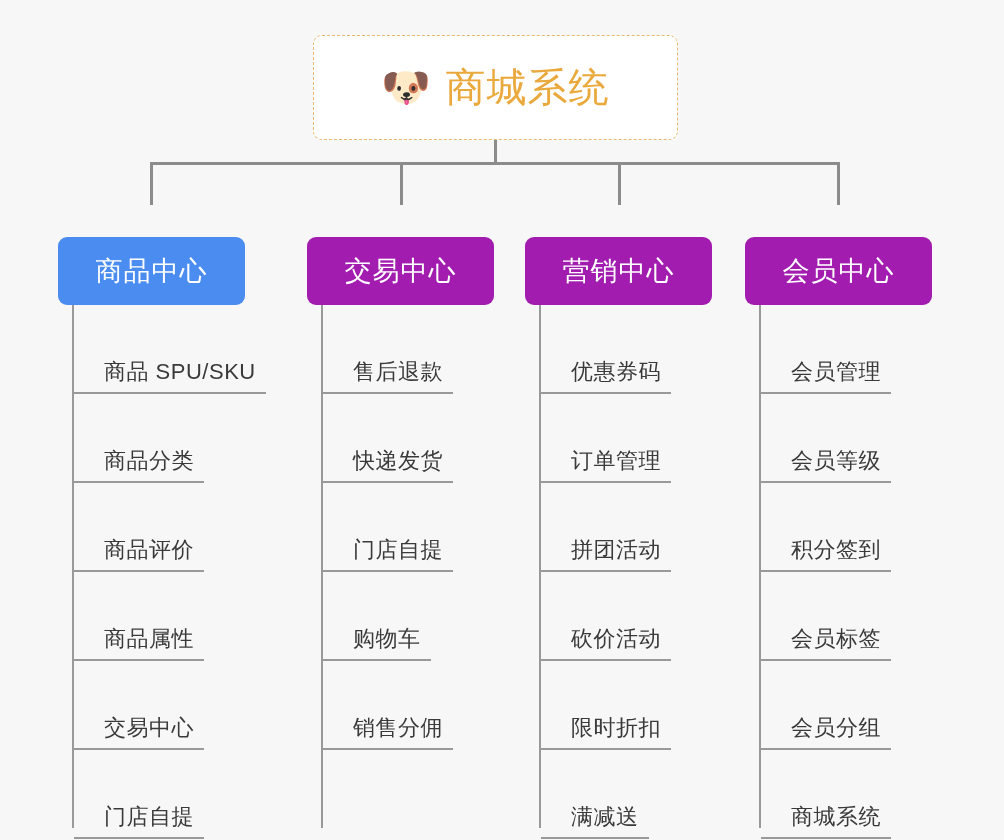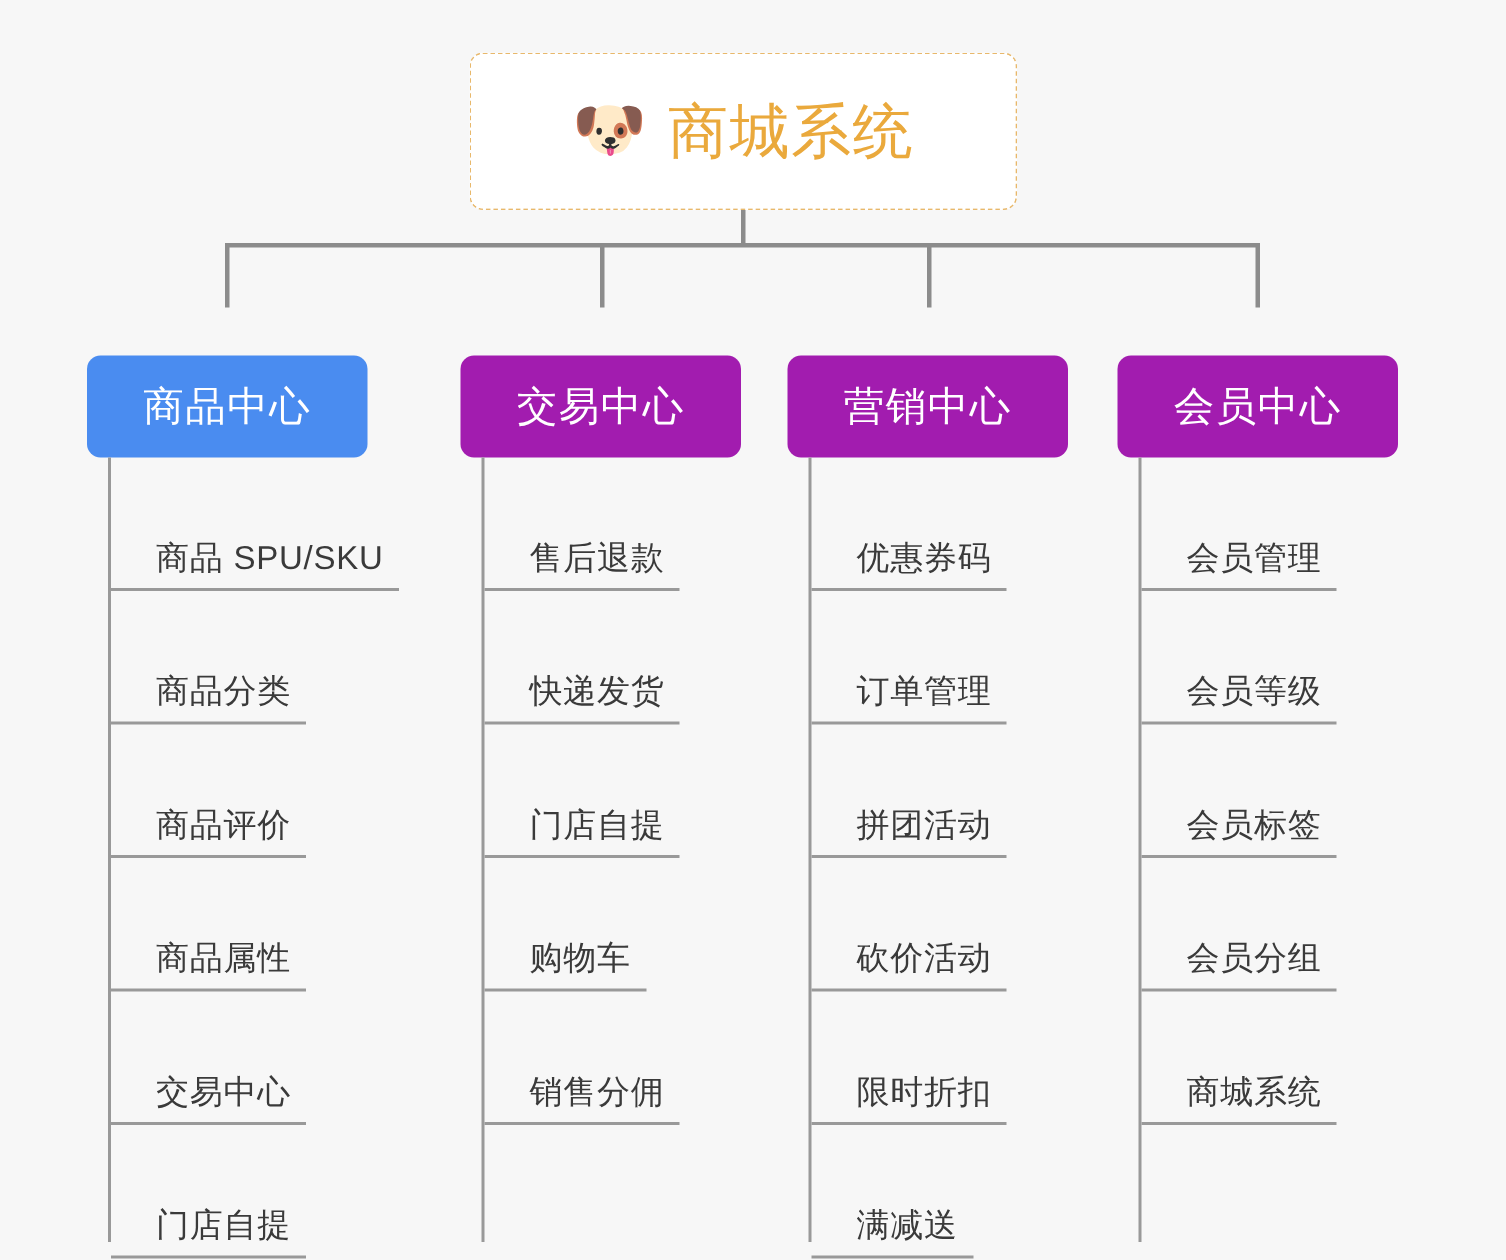--- a/index.html
+++ b/index.html
@@ -208,20 +208,23 @@
       <div class="col-header" style="background: #a21caf;">会员中心</div>
       <div class="col-body">
         <div class="trunk" style="height: 523px;"></div>
         <div class="leaf">
           <div class="leaf-inner"><span class="leaf-label">会员管理</span></div>
         </div>
         <div class="leaf">
           <div class="leaf-inner"><span class="leaf-label">会员等级</span></div>
         </div>
         <div class="leaf">
+          <div class="leaf-inner"><span class="leaf-label">积分签到</span></div>
+        </div>
+        <div class="leaf">
           <div class="leaf-inner"><span class="leaf-label">会员标签</span></div>
         </div>
         <div class="leaf">
           <div class="leaf-inner"><span class="leaf-label">会员分组</span></div>
         </div>
         <div class="leaf">
           <div class="leaf-inner"><span class="leaf-label">商城系统</span></div>
         </div>
       </div>
     </div>

